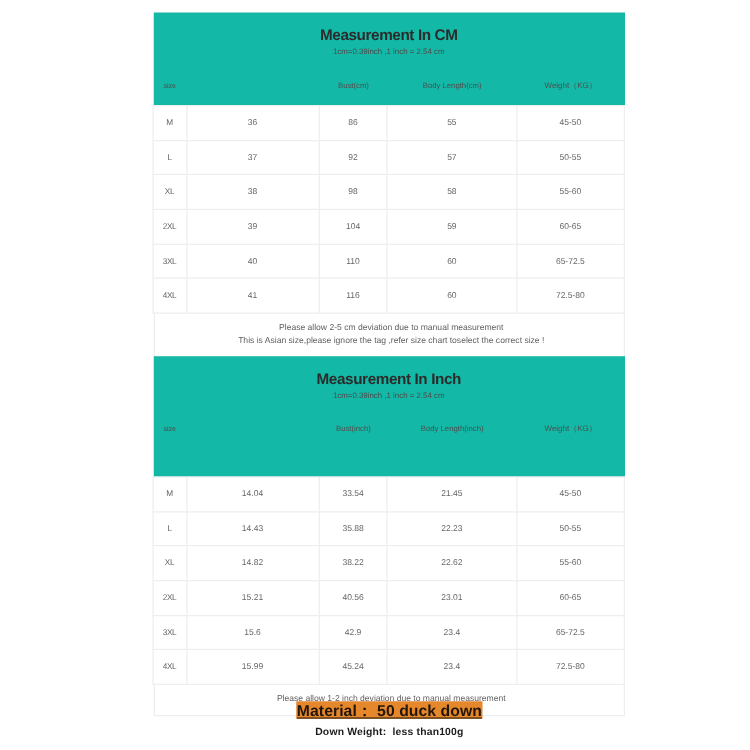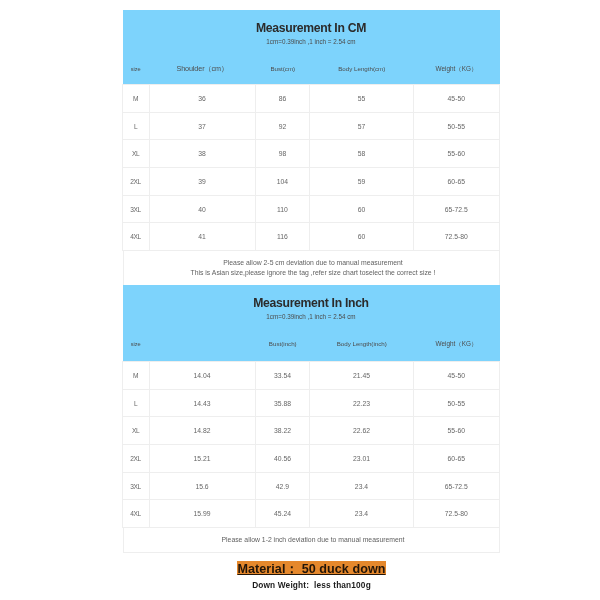--- a/index.html
+++ b/index.html
@@ -4,22 +4,22 @@
 <title>Size Chart</title>
 <style>
   html,body{margin:0;padding:0;}
   body{width:600px;height:600px;background:#ffffff;
        font-family:"Liberation Sans",sans-serif;
        -webkit-font-smoothing:antialiased;overflow:hidden;}
   .page{position:relative;width:600px;height:600px;}
 
   .block{position:absolute;left:122.5px;width:377px;}
 
-  .head{background:#7dd3fc;position:relative;height:74px;}
-  #block1 .head{height:76px;}
+  .head{background:#14b8a6;position:relative;height:74px;}
+  #block1 .head{height:96px;}
   #block1 .note{height:24.8px;padding-top:7px;}
   .title{position:absolute;left:0;right:0;top:11px;text-align:center;font-weight:bold;
          font-size:12.2px;color:#2b2b2b;letter-spacing:-0.3px;}
   .sub{position:absolute;left:0;right:0;top:27.5px;text-align:center;font-size:6.3px;color:#4b4b4b;}
   .hrow{position:absolute;left:0;top:52px;width:377px;height:14px;}
   .hcell{position:absolute;top:0;text-align:center;color:#4d4d4d;line-height:14px;}
   .hcell.c0{left:0;width:26.5px;font-size:5.6px;}
   .hcell.c1{left:26.5px;width:106.5px;font-size:7.2px;letter-spacing:-0.1px;}
   .hcell.c2{left:133px;width:54.5px;font-size:6.2px;}
   .hcell.c3{left:187.5px;width:103.5px;font-size:6.2px;}
@@ -50,21 +50,20 @@
 <body>
 
 <div class="page">
 
   <div class="block" id="block0" style="top:10px">
     <div class="head">
       <div class="title">Measurement In CM</div>
       <div class="sub">1cm=0.39inch ,1 inch = 2.54 cm</div>
       <div class="hrow">
         <div class="hcell c0">size</div>
-        <div class="hcell c1">Shoulder（cm）</div>
         <div class="hcell c2">Bust(cm)</div>
         <div class="hcell c3">Body Length(cm)</div>
         <div class="hcell c4">Weight（KG）</div>
       </div>
     </div>
     <table>
         <tbody id="cmbody">
           <tr>
             <td class="c0">M</td>
             <td class="c1">36</td>

